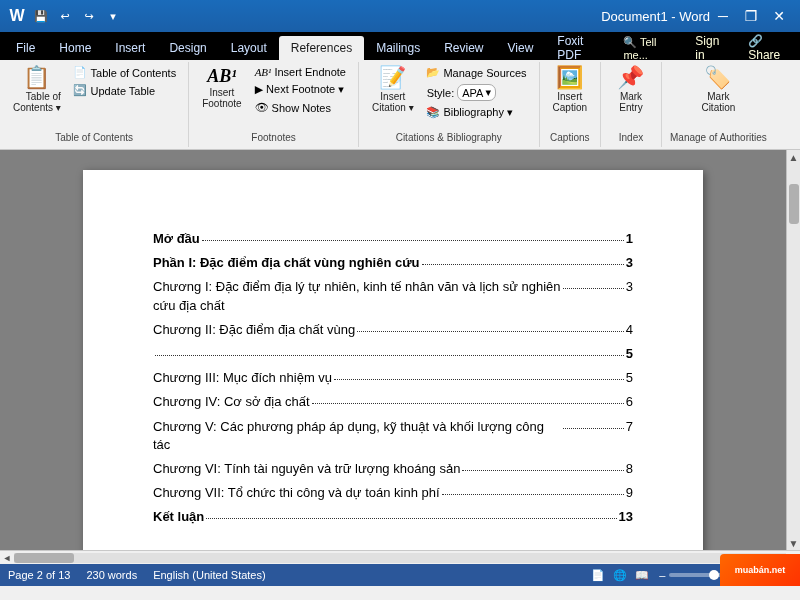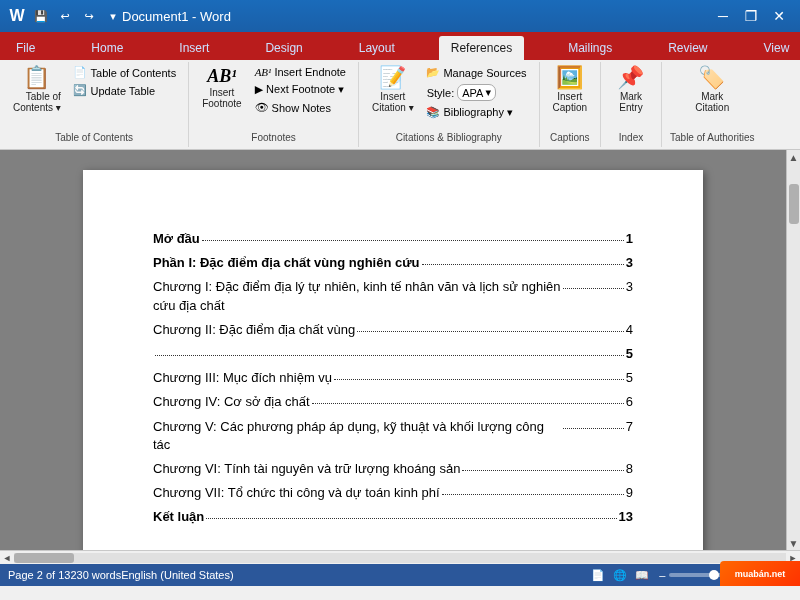--- a/index.html
+++ b/index.html
@@ -9,35 +9,34 @@
     .title-bar {
       background: linear-gradient(to bottom, #1a6bba, #1a5fa8);
       height: 32px;
       display: flex;
       align-items: center;
       justify-content: space-between;
       padding: 0 8px;
       color: white;
     }
     .title-bar-left { display: flex; align-items: center; gap: 6px; }
-    .title-bar-center { flex: 1; text-align: left; font-size: 13px; }
+    .title-bar-center { flex: 1; text-align: right; font-size: 13px; }
     .title-bar-controls { display: flex; gap: 2px; }
     .win-btn { width: 26px; height: 26px; display: flex; align-items: center; justify-content: center; font-size: 14px; cursor: pointer; border-radius: 2px; }
 
     
     .qa-icon { width: 18px; height: 18px; display: inline-flex; align-items: center; justify-content: center; font-size: 11px; color: white; cursor: pointer; }
 
     
     .ribbon-tabs {
-      background: #b91c1c;
+      background: #000000;
       display: flex;
       align-items: flex-end;
       padding-left: 4px;
       height: 28px;
-      gap: 32px;
     }
     .ribbon-tab {
       padding: 4px 12px;
       font-size: 12px;
       cursor: pointer;
       color: #cce0ff;
       border-radius: 3px 3px 0 0;
       height: 24px;
       display: flex;
       align-items: center;
@@ -177,20 +176,21 @@
 
     
     .status-bar {
       height: 22px;
       background: #2b579a;
       display: flex;
       align-items: center;
       padding: 0 8px;
       color: white;
       font-size: 11px;
+      gap: 16px;
     }
     .status-right {
       margin-left: auto;
       display: flex;
       align-items: center;
       gap: 8px;
     }
 
     
     .h-scrollbar {
@@ -203,21 +203,21 @@
     .h-scroll-btn { width: 14px; height: 14px; display: flex; align-items: center; justify-content: center; font-size: 9px; cursor: pointer; color: #555; }
     .h-scroll-track { flex: 1; height: 10px; background: #e0e0e0; }
     .h-scroll-thumb { width: 60px; height: 10px; background: #b0b0b0; border-radius: 3px; cursor: pointer; }
 
     
     .watermark {
       position: absolute;
       bottom: 0;
       right: 0;
       width: 80px;
-      height: 25px;
+      height: 32px;
       background: linear-gradient(135deg, #ff6600, #ff3300);
       display: flex;
       align-items: center;
       justify-content: center;
       color: white;
       font-size: 10px;
       font-weight: bold;
       border-radius: 4px 0 0 0;
       z-index: 10;
     }
@@ -358,21 +358,21 @@
     <div class="ribbon-group-label">Index</div>
   </div>
 
   <div class="ribbon-group" style="border-right: none;">
     <div class="ribbon-group-content">
       <div class="rb-large">
         <span class="icon" style="font-size:22px;">🏷️</span>
         <span class="label">Mark<br>Citation</span>
       </div>
     </div>
-    <div class="ribbon-group-label">Table of Authorities</div>
+    <div class="ribbon-group-label">Manage of Authorities</div>
   </div>
 
 </div>
 
 <div class="doc-area">
   <div class="doc-scroll-area">
     <div class="doc-page">
 
       <div id="toc-container">
           <div class="toc-entry bold-entry">

